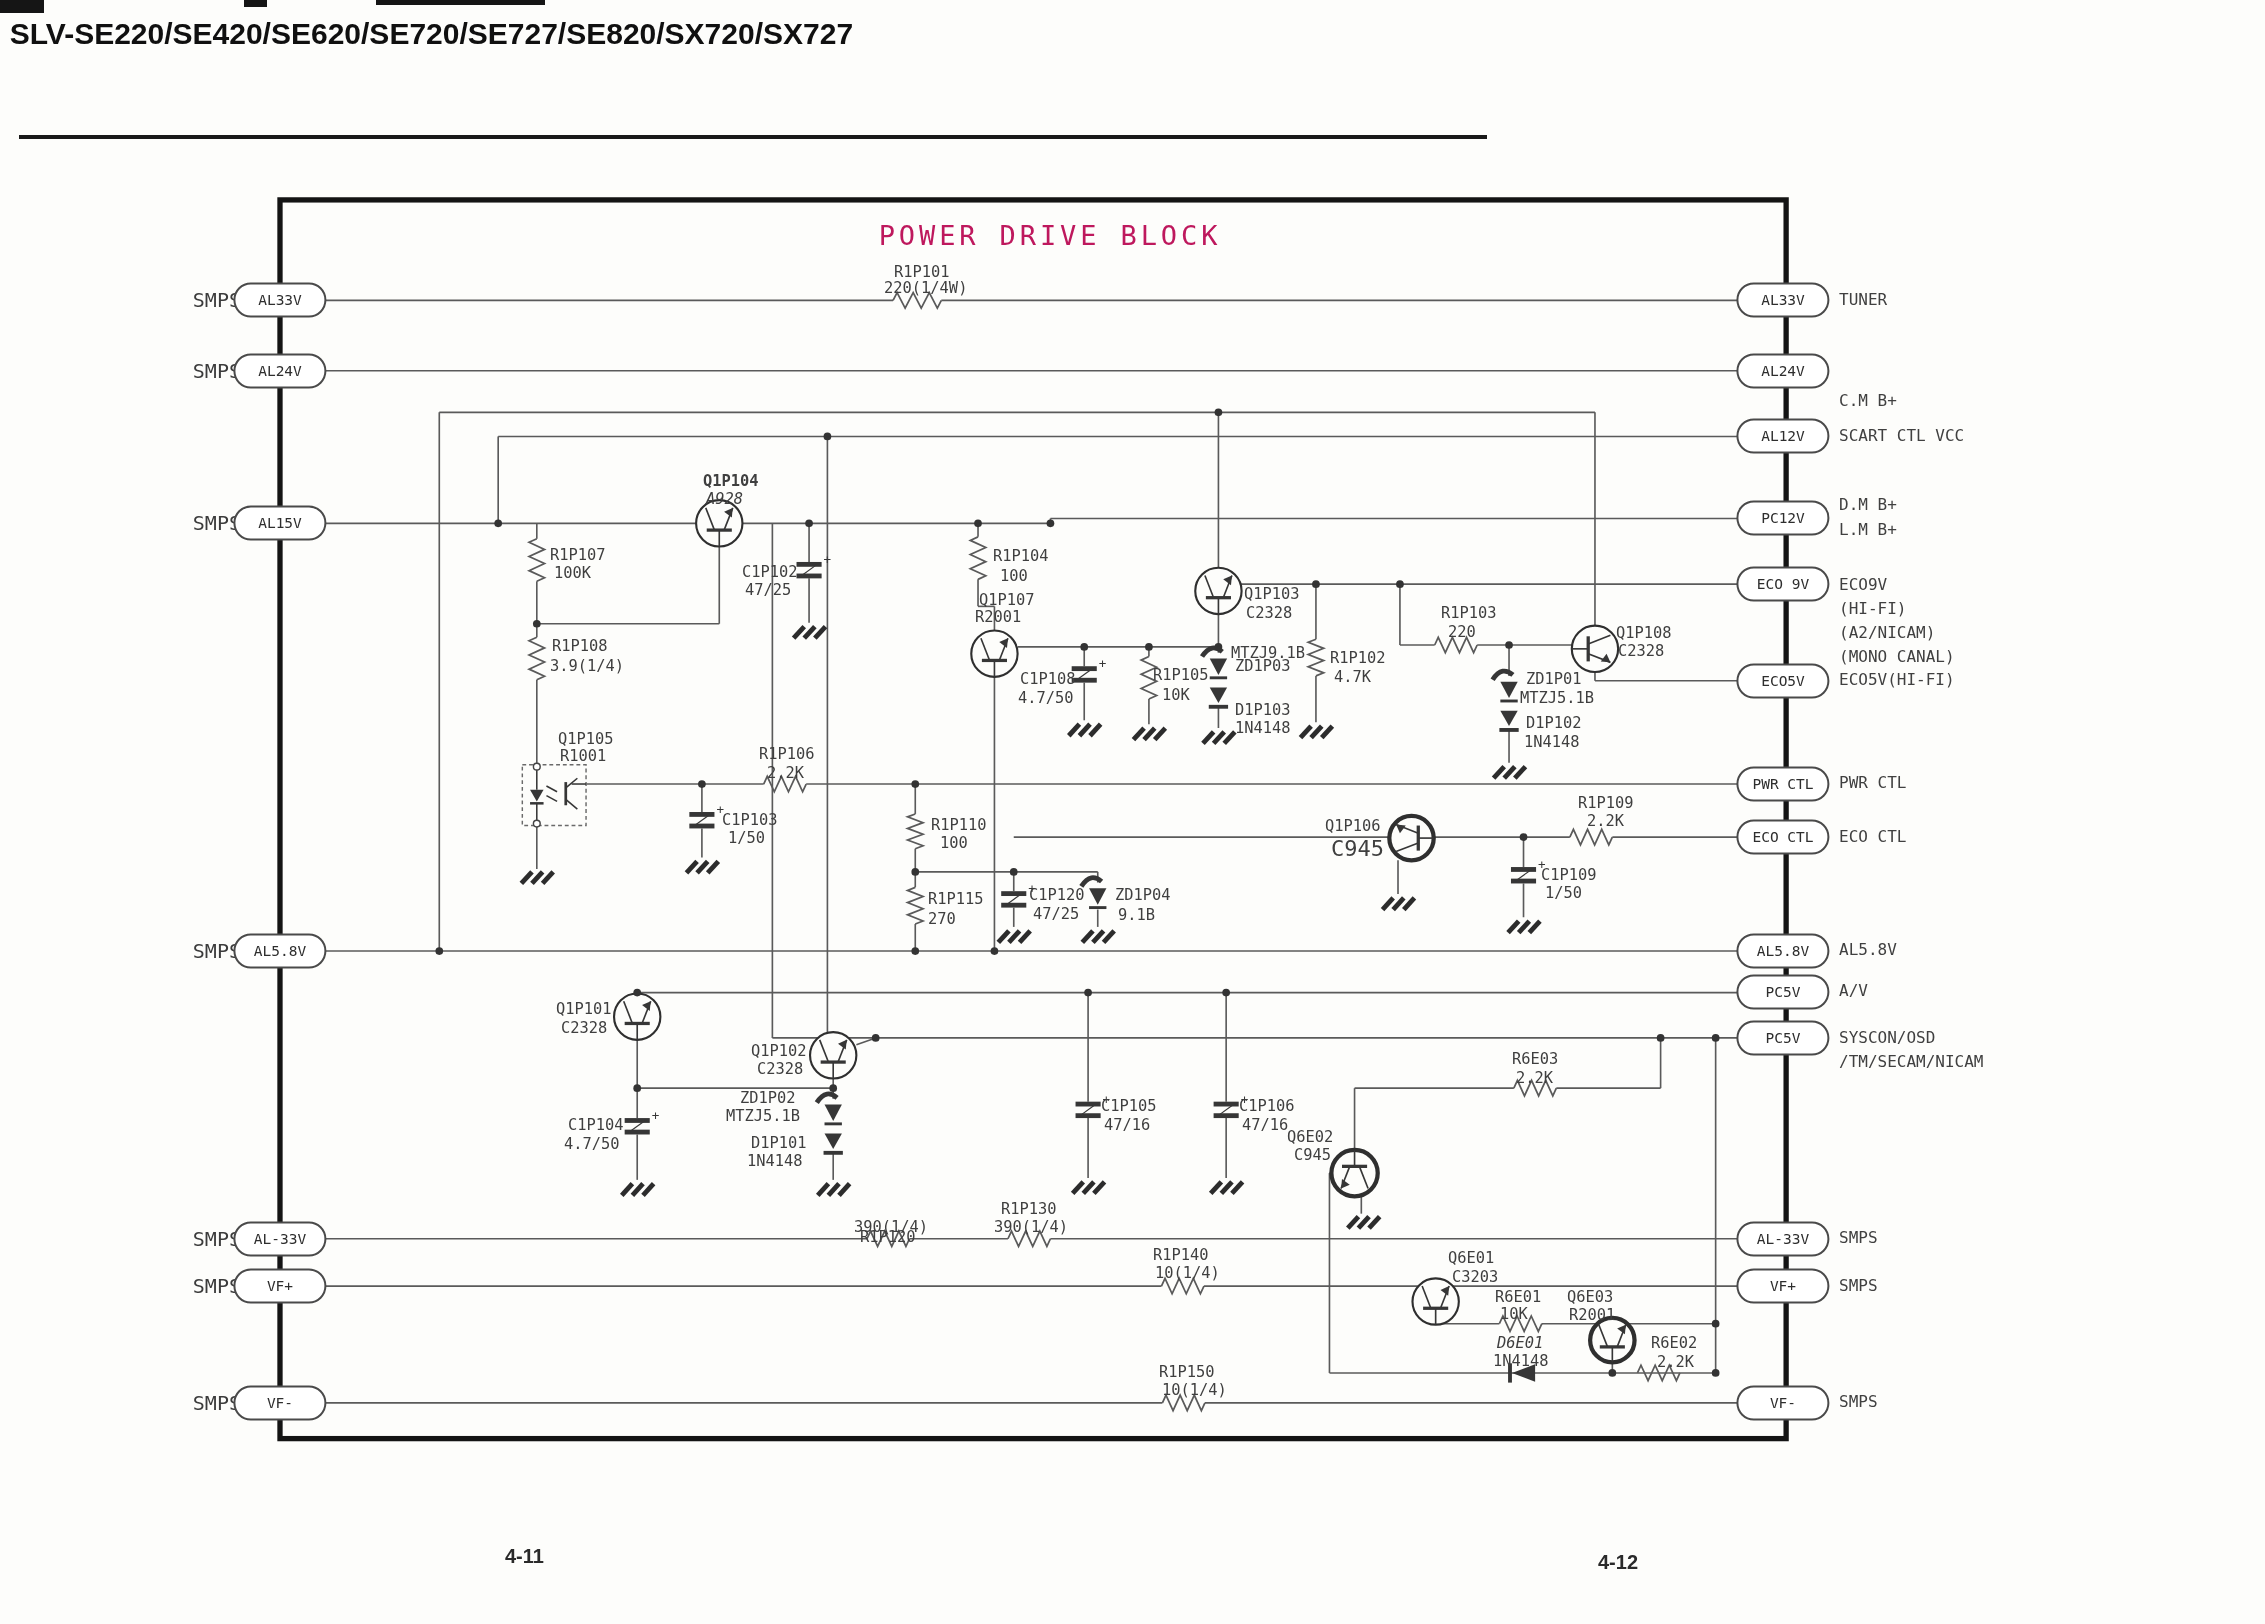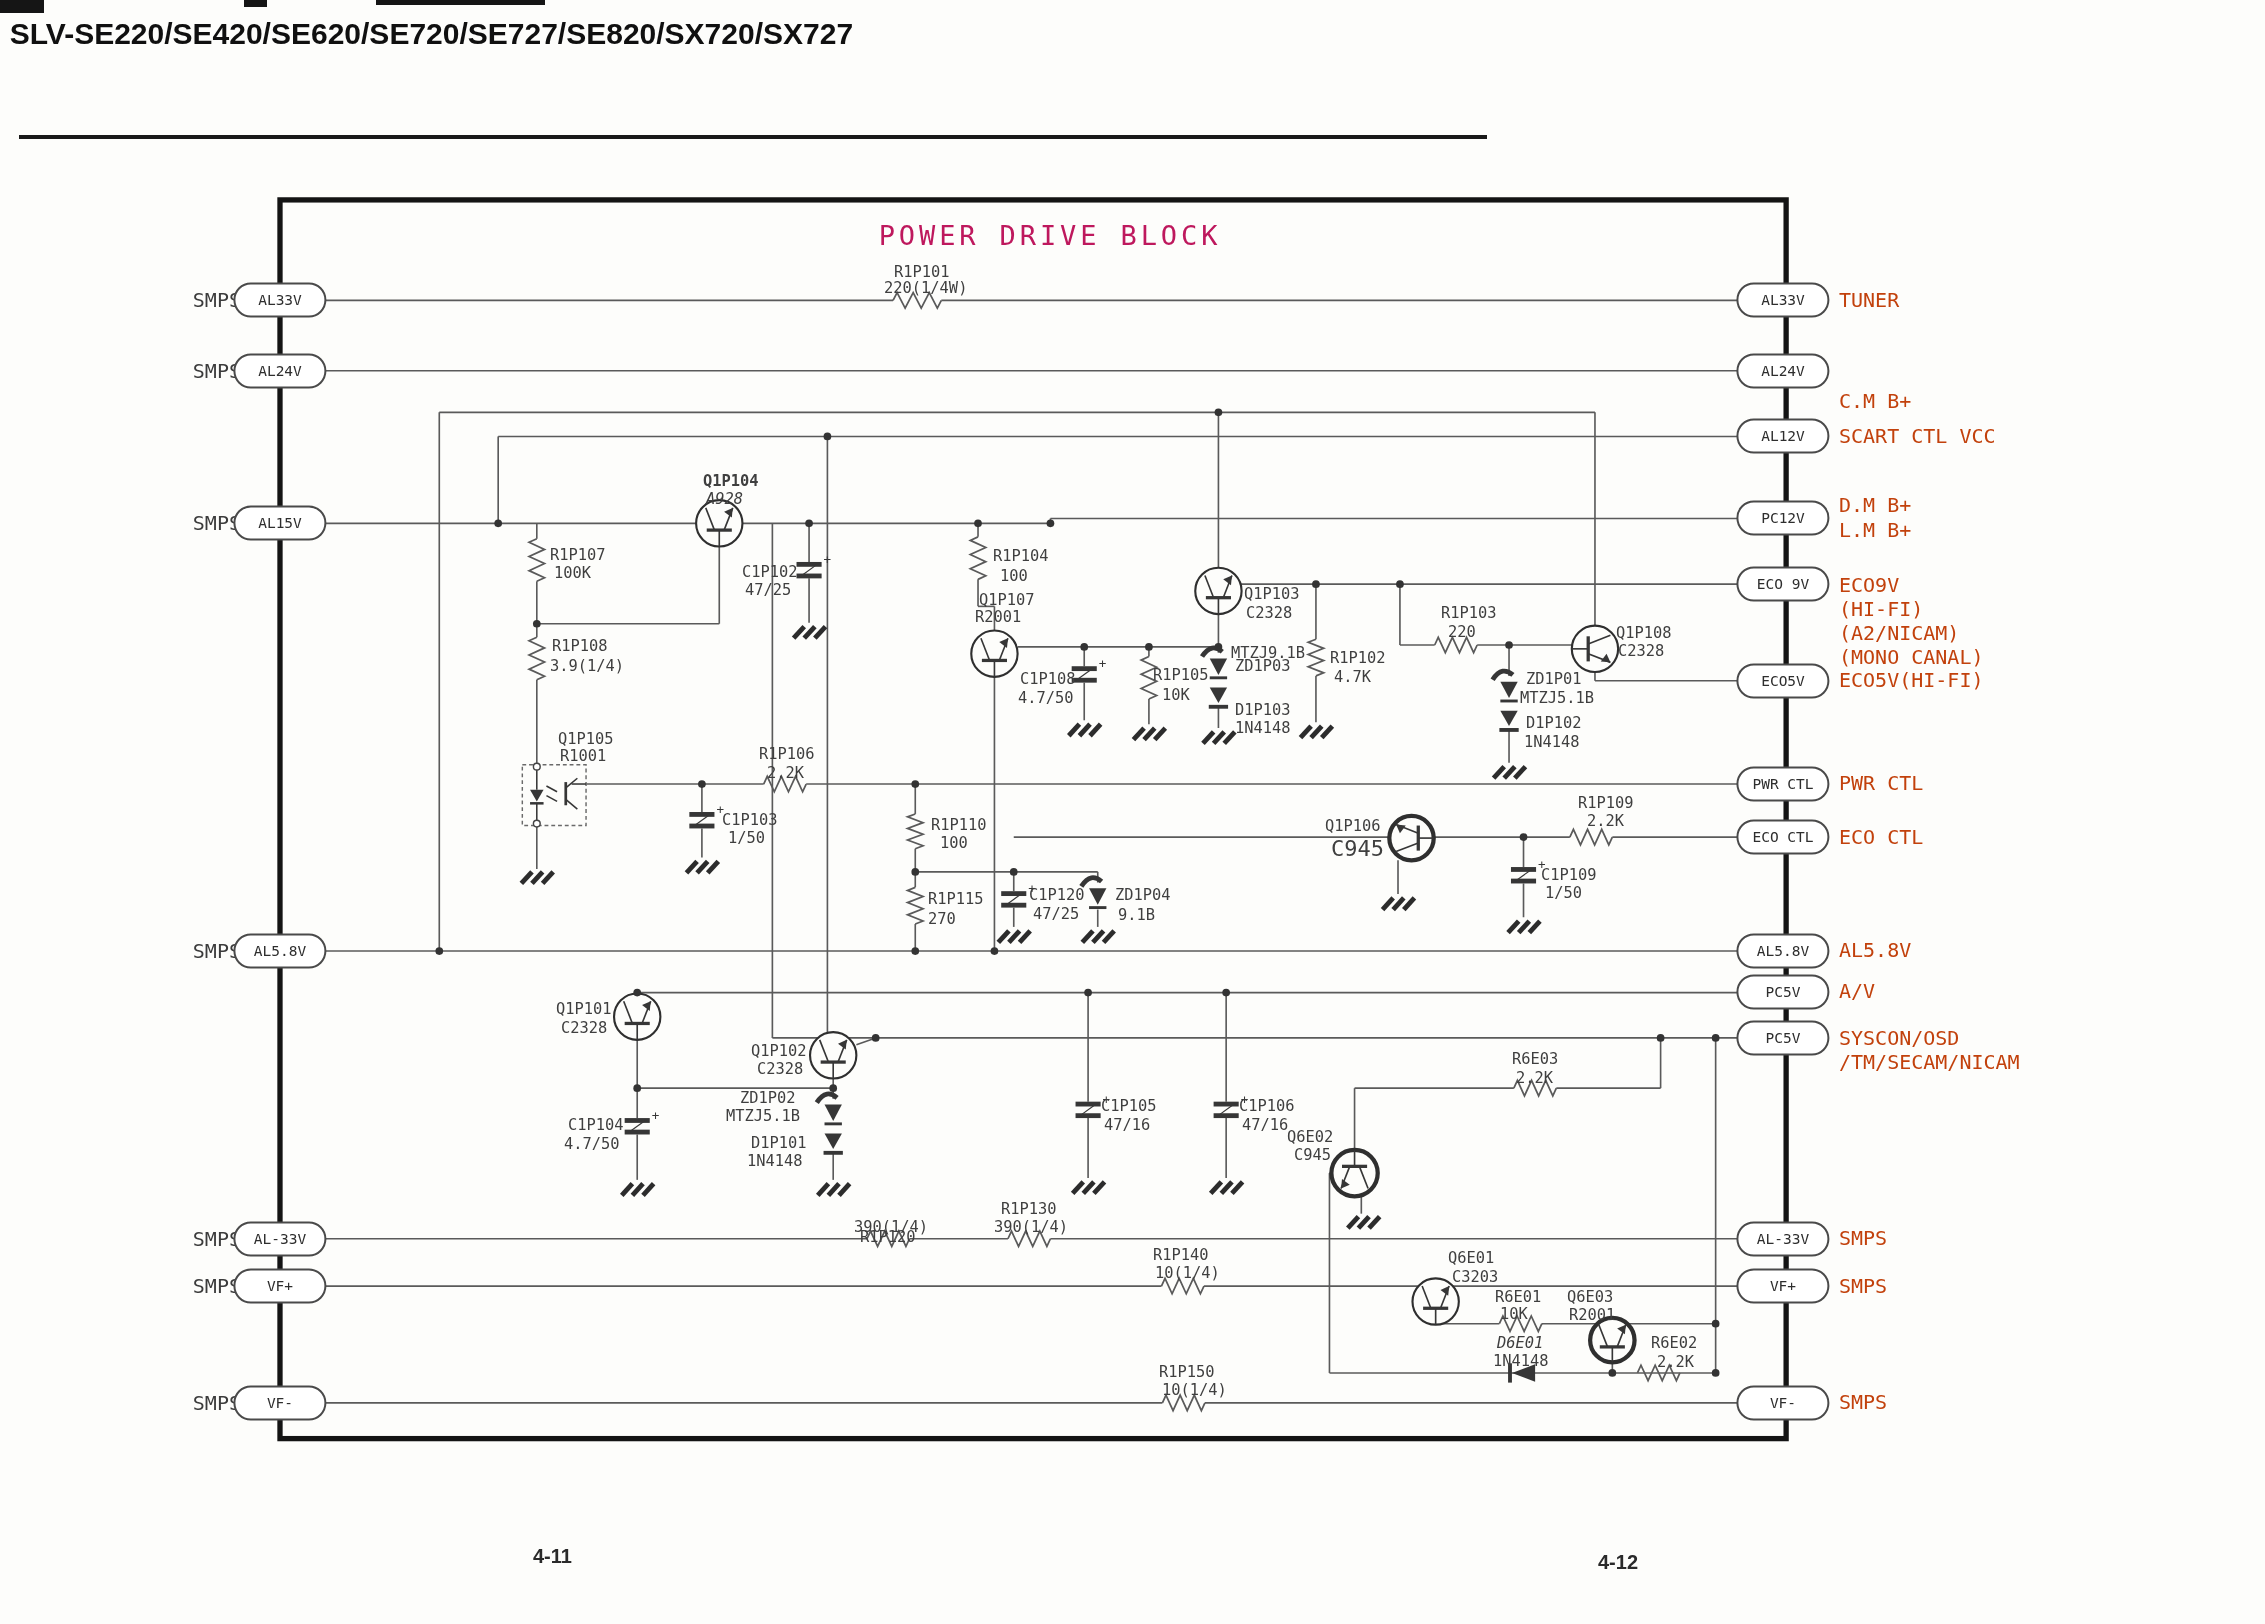--- a/index.html
+++ b/index.html
@@ -11,21 +11,21 @@
        font-weight:bold;font-size:25px;color:#141414;}
   .rule{position:absolute;left:19.3px;top:135px;width:1468px;height:3.9px;background:#191919;}
   .artifact{position:absolute;background:#151515;}
   svg.canvas{position:absolute;left:0;top:0;z-index:1;}
   .pill{position:absolute;z-index:3;transform:translate(-50%,-50%);background:#fff;
         border:2.1px solid #4a4a4a;border-radius:17.4px;height:31px;line-height:31px;
         padding:0 11.6px;min-width:66px;text-align:center;font-size:14.5px;color:#2e2e2e;
         white-space:nowrap;}
   .srcLbl{position:absolute;z-index:2;transform:translate(-100%,-50%);font-size:20px;
           color:#3c3c3c;white-space:nowrap;}
-  .dstLbl{position:absolute;z-index:2;font-size:20px;color:#c2410c;white-space:nowrap;
+  .dstLbl{position:absolute;z-index:2;font-size:16px;color:#404040;white-space:nowrap;
           line-height:24px;}
   .cmp{position:absolute;z-index:2;font-size:15.4px;color:#3f3f3f;white-space:nowrap;}
   .blockTitle{position:absolute;z-index:2;transform:translateX(-50%);font-size:27px;
           letter-spacing:3.9px;color:#be185d;white-space:nowrap;}
   .pageNum{position:absolute;z-index:2;font-family:"Liberation Sans",sans-serif;
           font-weight:bold;font-size:20px;color:#2a2a2a;}
 </style>
 </head>
 <body>
 
@@ -523,16 +523,16 @@
       <div class="cmp" style="left: 1567px; top: 1288px;">Q6E03</div>
       <div class="cmp" style="left: 1569px; top: 1306px;">R2001</div>
       <div class="cmp" style="left: 1497px; top: 1334px; font-style: italic;">D6E01</div>
       <div class="cmp" style="left: 1493px; top: 1352px;">1N4148</div>
       <div class="cmp" style="left: 1651px; top: 1334px;">R6E02</div>
       <div class="cmp" style="left: 1657px; top: 1353px;">2.2K</div>
       <div class="cmp" style="left: 1159px; top: 1363px;">R1P150</div>
       <div class="cmp" style="left: 1162px; top: 1381px;">10(1/4)</div>
     </div>
 
-  <div class="pageNum" style="left:505px;top:1545px;margin-left:28px;">4-11</div>
+  <div class="pageNum" style="left:505px;top:1545px;">4-11</div>
   <div class="pageNum" style="left:1598px;top:1551px;">4-12</div>
 </div>
 
 
 </body></html>

